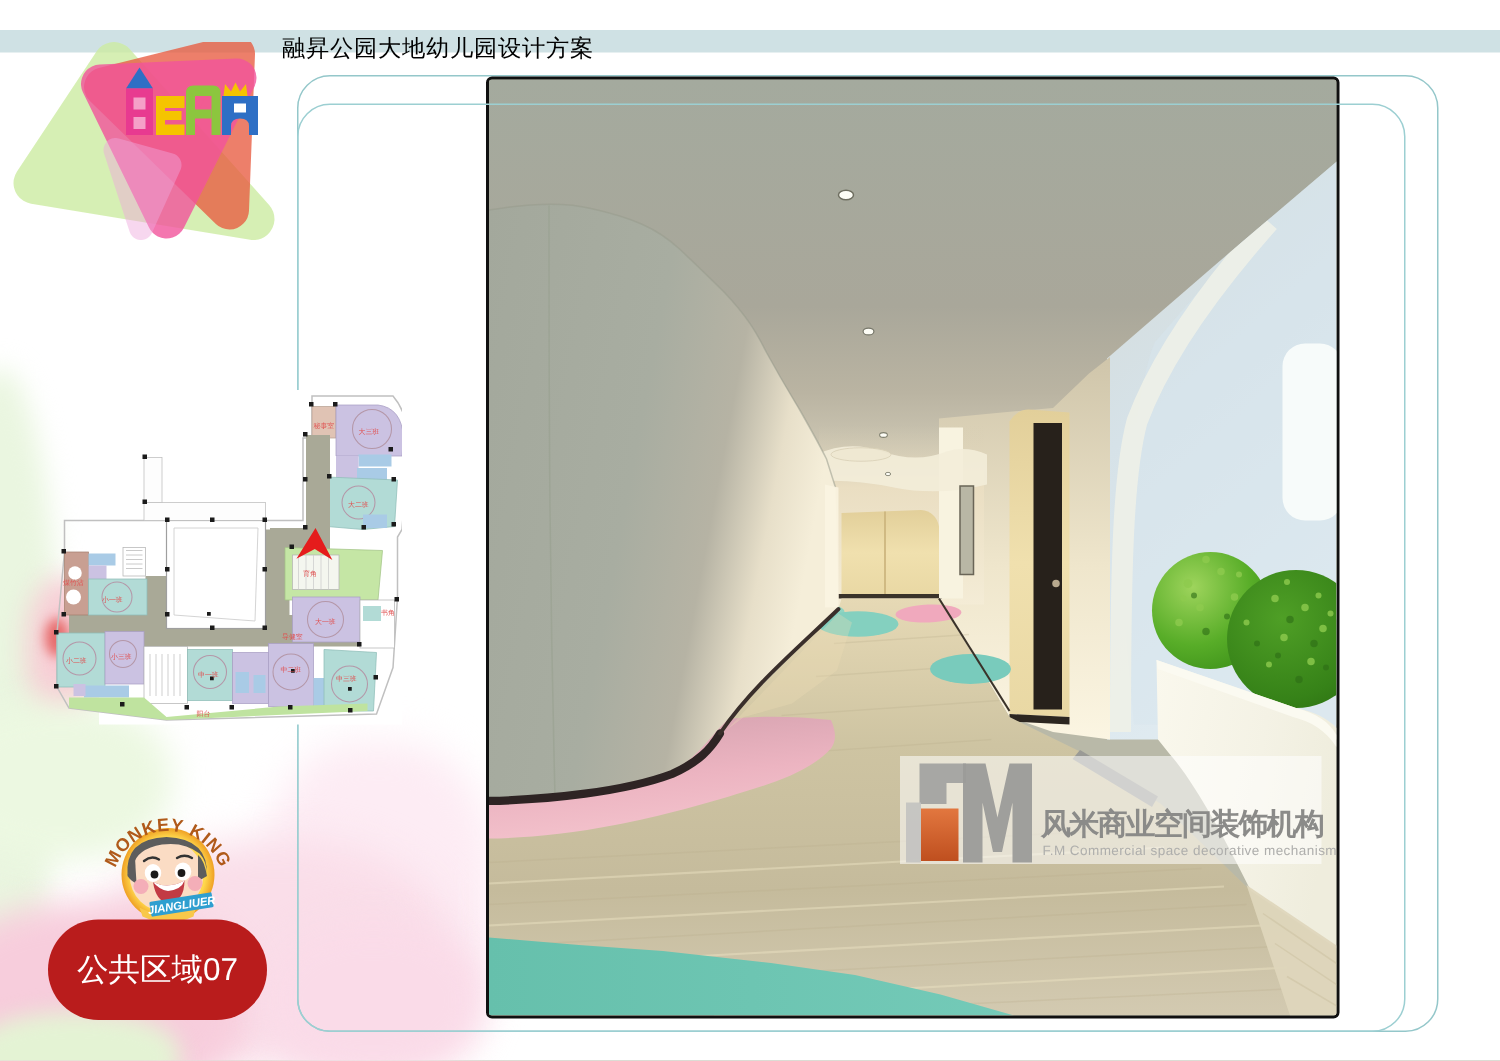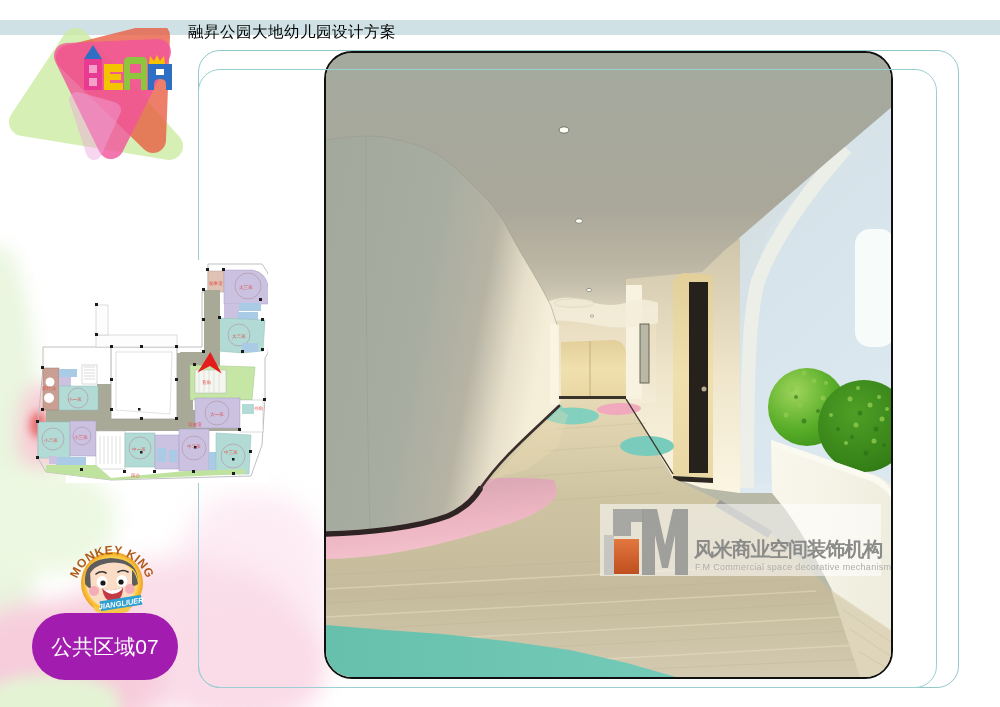--- a/index.html
+++ b/index.html
@@ -27,21 +27,21 @@
 <div class="abs" style="left:-35px;top:468px;width:150px;height:105px;background:#ecf8e1;border-radius:45%;filter:blur(11px);"></div>
 
 <div class="abs" style="left:-20px;top:675px;width:140px;height:60px;background:#e4f3d4;border-radius:45%;filter:blur(7px);"></div>
 
 <div class="abs" style="left:0;top:20px;width:1000px;height:15px;background:#cfe1e4;"></div>
 
 <div class="abs" style="left:188px;top:22px;width:400px;height:20px;font-size:15.5px;letter-spacing:0.5px;color:#000000;font-weight:normal;">融昇公园大地幼儿园设计方案</div>
 
 <div class="abs" style="left:197.5px;top:50px;width:759px;height:636px;border:1.5px solid #94c7ca;border-radius:22px;"></div>
 
-<div class="abs" style="left:324px;top:51px;width:569px;height:628px;border-radius:28px;border:2px solid #101010;overflow:hidden;background:#b9b9a8;box-sizing:border-box;">
+<div class="abs" style="left:324px;top:51px;width:569px;height:628px;border-radius:4px;border:2px solid #101010;overflow:hidden;background:#b9b9a8;box-sizing:border-box;">
   <svg width="565" height="624" viewBox="0 0 565 624" xmlns="http://www.w3.org/2000/svg">
     <defs>
       <linearGradient id="gCeil" x1="0" y1="0" x2="0" y2="1">
         <stop offset="0" stop-color="#a4aa9e"></stop>
         <stop offset="0.42" stop-color="#a9a79a"></stop>
         <stop offset="0.58" stop-color="#bab4a2"></stop>
         <stop offset="0.72" stop-color="#d2ccb8"></stop>
         <stop offset="0.85" stop-color="#e5dfc9"></stop>
         <stop offset="1" stop-color="#f2ebd8"></stop>
       </linearGradient>
@@ -525,13 +525,13 @@
       <textPath href="#arcText" startOffset="50%" text-anchor="middle">MONKEY KING</textPath>
     </text>
 
     <g transform="rotate(-9 58 76)">
       <rect x="37" y="71" width="42" height="10" fill="#2e9fd0" rx="1"></rect>
       <text x="58" y="79" font-family="Liberation Sans, sans-serif" font-size="7.5" font-weight="bold" fill="#ffffff" text-anchor="middle" font-style="italic">JIANGLIUER</text>
     </g>
   </svg>
 </div>
 
-<div class="abs" style="left:32px;top:613px;width:146px;height:67px;background:#a21caf;border-radius:34px;color:#ffffff;font-size:21px;line-height:67px;text-align:center;">公共区域07</div>
+<div class="abs" style="left:32px;top:613px;width:146px;height:67px;background:#b91c1c;border-radius:34px;color:#ffffff;font-size:21px;line-height:67px;text-align:center;">公共区域07</div>
 
 </body></html>

